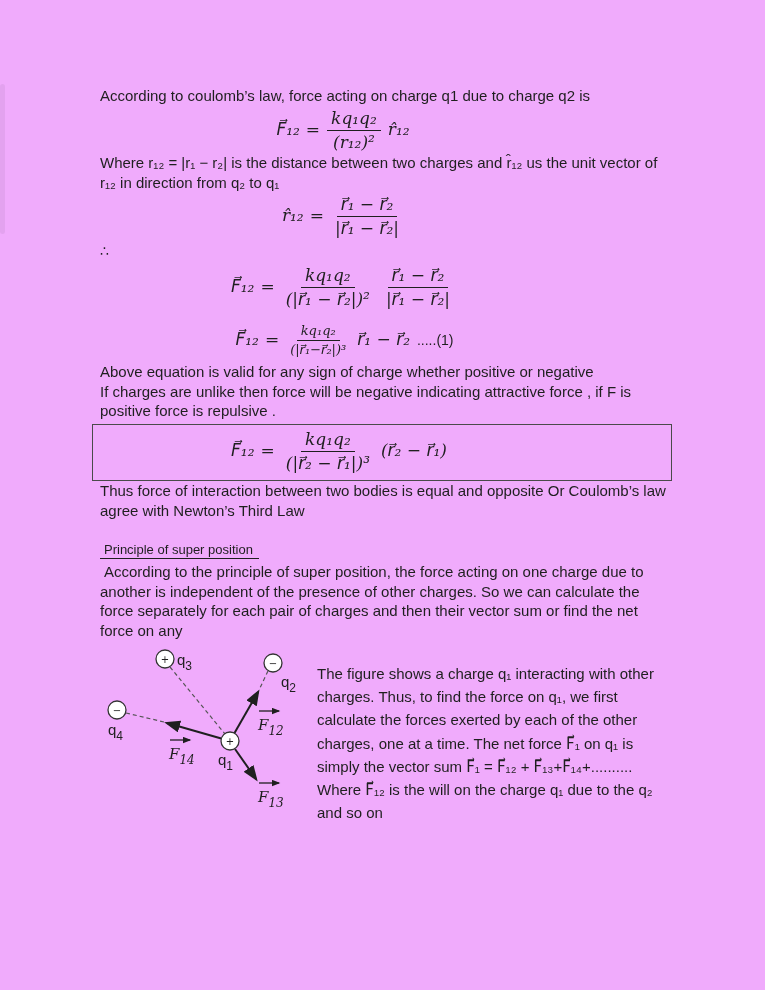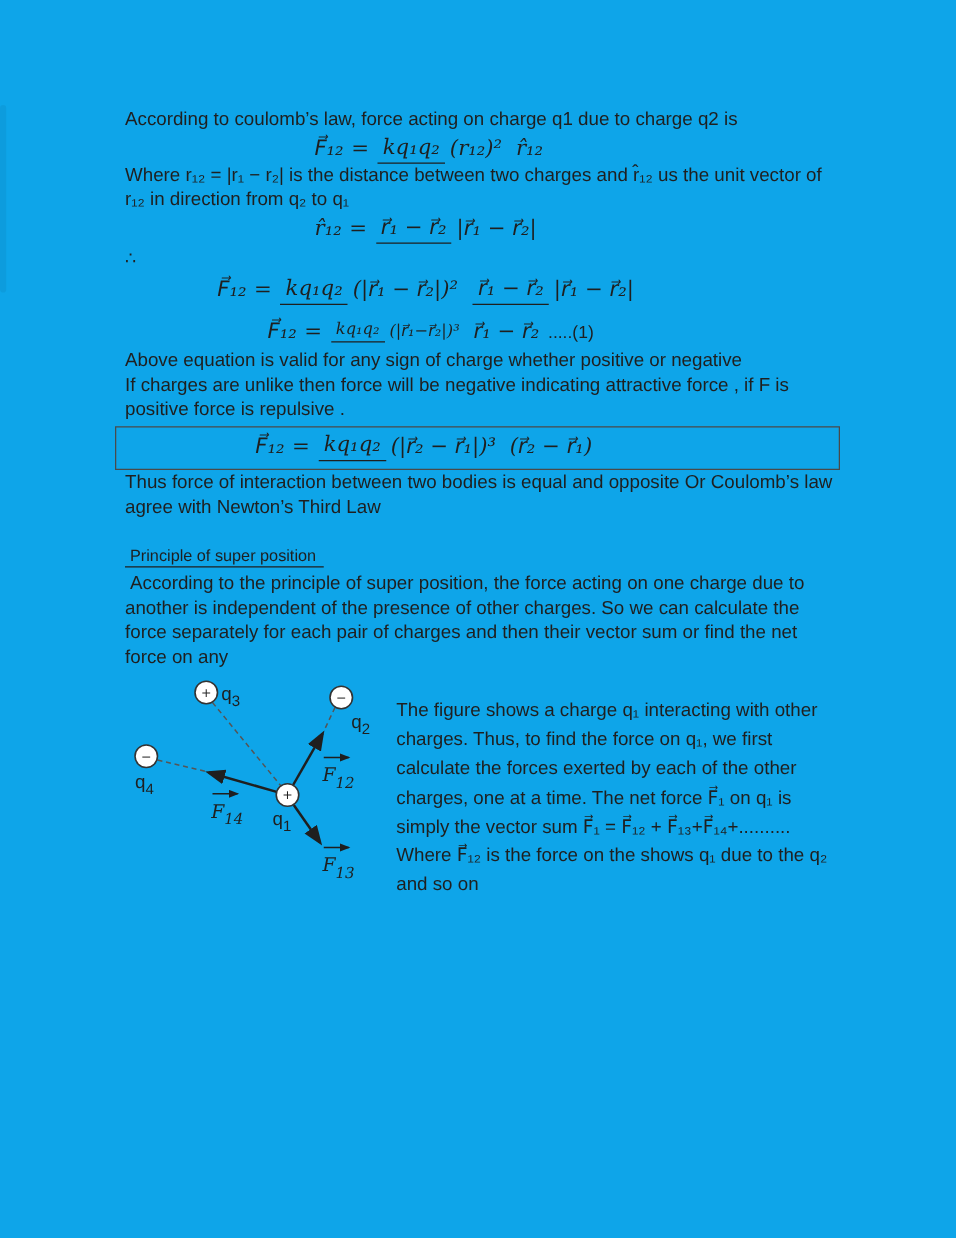--- a/index.html
+++ b/index.html
@@ -1,36 +1,36 @@
 <!DOCTYPE html>
 <html><head>
 <meta charset="utf-8">
 <style>
   html,body { margin:0; padding:0; background:#e8e8e8; }
   .page {
-    width:765px; height:990px; margin:0 auto; background:#0ea5e9;
+    width:765px; height:990px; margin:0 auto; background:#f0abfc;
     position:relative; overflow:hidden; color:#1f1f1f;
     font-family:"Liberation Sans","DejaVu Sans",sans-serif;
   }
   .scan-artifact {
     position:absolute; left:0; top:84px; width:5px; height:150px;
     background:#000; opacity:0.05; border-radius:3px;
   }
   .content { position:absolute; left:100px; top:86px; width:572px; }
   p { margin:0; font-size:15px; line-height:19.5px; }
   .indent { text-indent:4px; }
 
   
   .equation {
     font-family:"DejaVu Serif","DejaVu Sans",serif; font-style:italic;
     font-size:17px; text-align:center; padding-right:86px; line-height:1.15;
   }
   .equation .tok { margin:0 3px; }
   .frac {
-    display:inline-flex; flex-direction:row; align-items:center;
+    display:inline-flex; flex-direction:column; align-items:center;
     vertical-align:middle; margin:0 4px; line-height:1.25;
   }
   .frac .num { padding:0 4px 1px; border-bottom:1.3px solid #1f1f1f; white-space:nowrap; }
   .frac .den { padding:1px 4px 0; white-space:nowrap; }
   .eq-coulomb   { margin-top:2px; }
   .eq-unit      { margin-top:2px;font-style:italic; }
   .therefore    { font-size:14px; margin:2px 0 0; }
   .eq-full      { margin-top:4px; }
   .eq-compact   { margin-top:12px; margin-bottom:4px; }
   .eq-compact .frac { font-size:13px; }
@@ -162,19 +162,19 @@
           <line x1="70" y1="98" x2="90" y2="98" stroke="#1f1f1f" stroke-width="1.3" marker-end="url(#ahs)"></line>
           <text class="flabel" x="69" y="117"><tspan>F</tspan><tspan dy="5" font-size="12">14</tspan></text>
 
           <line x1="159" y1="141" x2="179" y2="141" stroke="#1f1f1f" stroke-width="1.3" marker-end="url(#ahs)"></line>
           <text class="flabel" x="158" y="160"><tspan>F</tspan><tspan dy="5" font-size="12">13</tspan></text>
         </svg>
       </div>
 
       <div class="figure-text">
         <p>The figure shows a charge q₁ interacting with other charges. Thus, to find the force on q₁, we first calculate the forces exerted by each of the other charges, one at a time. The net force F⃗₁ on q₁ is simply the vector sum F⃗₁ = F⃗₁₂ + F⃗₁₃+F⃗₁₄+..........</p>
-        <p class="fig-p2">Where F⃗₁₂ is the force on the shows q₁ due to the  q₂ and so on</p>
+        <p class="fig-p2">Where F⃗₁₂ is the will on the charge q₁ due to the  q₂ and so on</p>
       </div>
 
     </div>
 
   </div>
 </div>
 
 </body></html>

